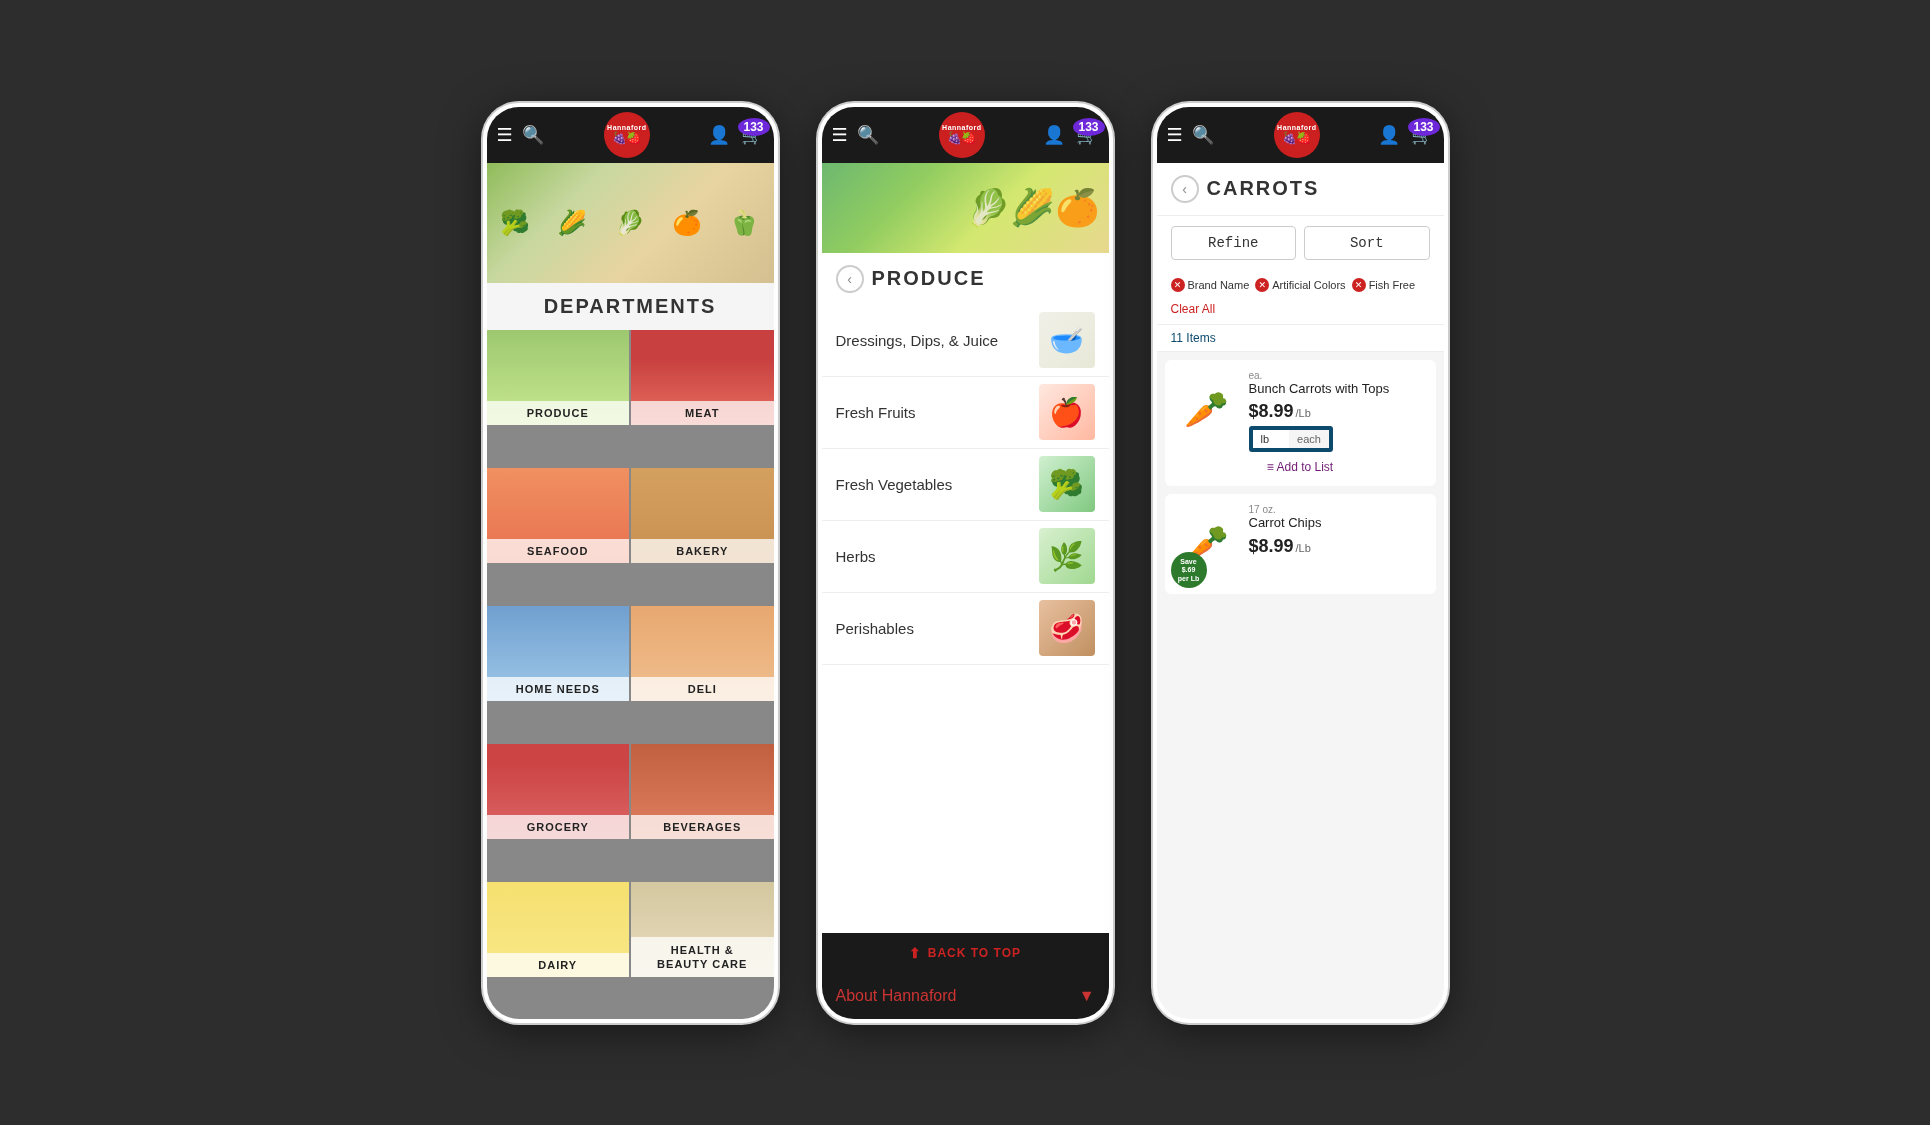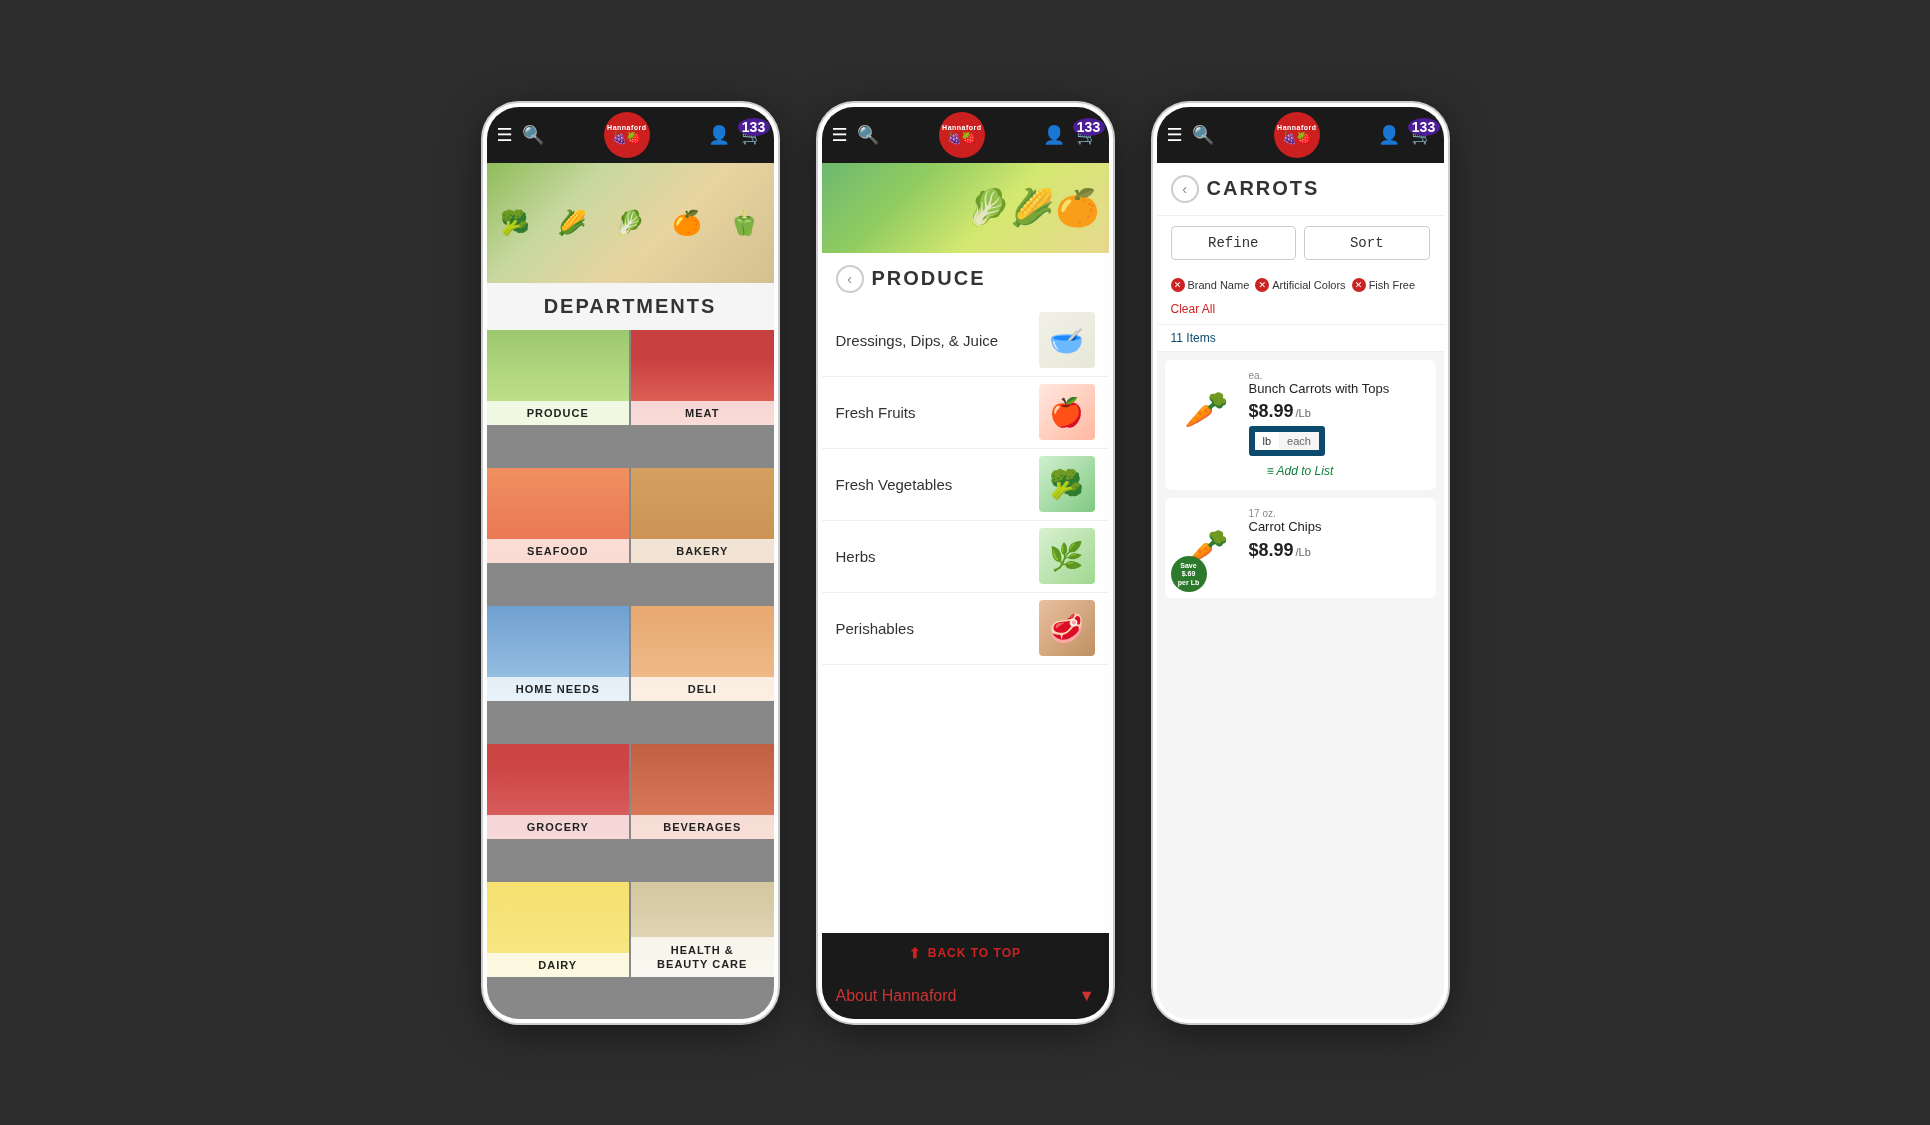--- a/index.html
+++ b/index.html
@@ -65,26 +65,26 @@
       border: none;
       display: flex;
       align-items: center;
       justify-content: center;
     }
     .cart-wrapper { position: relative; }
     .cart-badge {
       position: absolute;
       top: -6px;
       right: -6px;
-      background: #4c1d95;
+      background: #6d28d9;
       color: #fff;
       border-radius: 50%;
       width: 32px;
       height: 18px;
-      font-size: 14px;
+      font-size: 12px;
       display: flex;
       align-items: center;
       justify-content: center;
       font-weight: bold;
     }
 
     
     .screen-content { flex: 1; overflow: hidden; display: flex; flex-direction: column; }
 
     .hero-banner {
@@ -338,22 +338,22 @@
       font-size: 36px;
       flex-shrink: 0;
     }
     .product-info { flex: 1; }
     .product-unit { font-size: 10px; color: #888; }
     .product-name { font-size: 13px; color: #222; font-weight: 500; line-height: 1.3; }
     .product-price { font-size: 18px; font-weight: bold; color: #222; }
     .product-price-unit { font-size: 11px; color: #666; }
     .unit-toggle {
       display: flex;
-      gap: 0;
-      border: 6px solid #0c4a6e;
+      gap: 12px;
+      border: 4px solid #0c4a6e;
       border-radius: 3px;
       overflow: hidden;
       width: fit-content;
       margin-top: 4px;
     }
     .unit-option {
       padding: 3px 8px;
       font-size: 11px;
       cursor: pointer;
       background: #f5f5f5;
@@ -372,24 +372,23 @@
       padding: 10px;
       text-align: center;
       font-size: 14px;
       font-weight: 500;
       cursor: pointer;
       width: 100%;
     }
     .add-to-list {
       text-align: center;
       font-size: 12px;
-      color: #15803d;
+      color: #701a75;
       cursor: pointer;
       padding: 2px;
-      font-style: italic;
     }
     .save-badge {
       background: #2d7a2d;
       color: #fff;
       border-radius: 50%;
       width: 40px; height: 40px;
       display: flex; flex-direction: column; align-items: center; justify-content: center;
       font-size: 8px;
       font-weight: bold;
       position: absolute;

